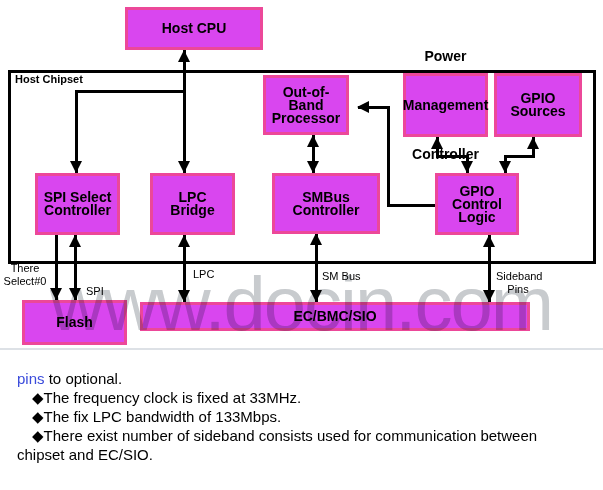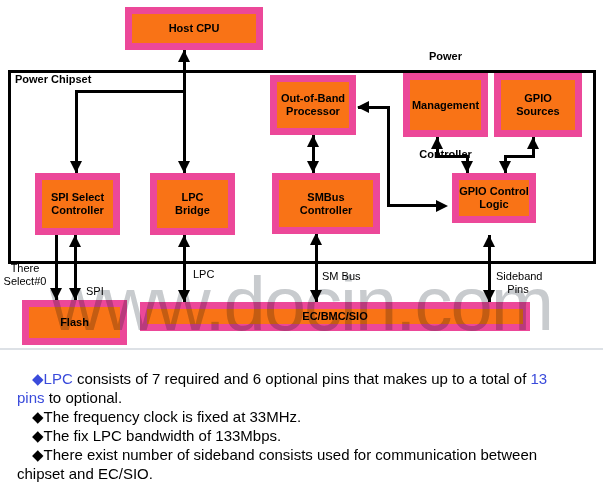--- a/index.html
+++ b/index.html
@@ -1,20 +1,20 @@
 <!DOCTYPE html>
 <html style="--accent: #3a4bdb; --watermark: #c8cbce;"><head>
 <meta charset="utf-8">
 <style>
   html,body{margin:0;padding:0;background:#fff;}
   #stage{position:relative;width:603px;height:490px;background:#fff;overflow:hidden;
          font-family:"Liberation Sans",sans-serif;color:#000;}
-  .box{position:absolute;box-sizing:border-box;border:7px solid #ec4899;background:#f97316;
+  .box{position:absolute;box-sizing:border-box;border:3px solid #ec4899;background:#d946ef;
        display:flex;flex-direction:column;align-items:center;justify-content:center;
-       text-align:center;font-weight:bold;font-size:11px;line-height:13px;}
+       text-align:center;font-weight:bold;font-size:14px;line-height:13px;}
   .box span{display:block;}
   .frame{position:absolute;box-sizing:border-box;border:3px solid #000;background:transparent;}
   .vline,.hline{position:absolute;background:#000;}
   .vline{width:3px;}
   .hline{height:3px;}
   .arr{position:absolute;width:0;height:0;}
   .arr.up{border-left:6px solid transparent;border-right:6px solid transparent;border-bottom:12px solid #000;}
   .arr.down{border-left:6px solid transparent;border-right:6px solid transparent;border-top:12px solid #000;}
   .arr.left{border-top:6px solid transparent;border-bottom:6px solid transparent;border-right:12px solid #000;}
   .arr.right{border-top:6px solid transparent;border-bottom:6px solid transparent;border-left:12px solid #000;}
@@ -28,21 +28,21 @@
   .notes .nline{white-space:nowrap;}
   .notes .ind{padding-left:15px;}
   .blue{color:var(--accent,#3a4bdb);}
 </style>
 </head>
 <body>
 
 <div id="stage">
 
   <div class="frame" style="left:8px;top:70px;width:588px;height:194px;"></div>
-  <div class="lbl b" style="left:15px;top:73px;">Power Chipset</div>
+  <div class="lbl b" style="left:15px;top:73px;">Host Chipset</div>
 
   <div class="vline" style="left:183px;top:50px;height:123px;"></div>
   <div class="arr up" style="left:178px;top:50px;"></div>
   <div class="arr down" style="left:178px;top:161px;"></div>
   <div class="hline" style="left:75px;top:90px;width:110px;"></div>
   <div class="vline" style="left:75px;top:90px;height:83px;"></div>
   <div class="arr down" style="left:70px;top:161px;"></div>
 
   <div class="vline" style="left:312px;top:135px;height:38px;"></div>
   <div class="arr up" style="left:307px;top:135px;"></div>
@@ -82,21 +82,21 @@
   <div class="arr down" style="left:310px;top:290px;"></div>
 
   <div class="vline" style="left:488px;top:235px;height:67px;"></div>
   <div class="arr up" style="left:483px;top:235px;"></div>
   <div class="arr down" style="left:483px;top:290px;"></div>
 
   <div class="box" style="left:125px;top:7px;width:138px;height:43px;">
     <span>Host CPU</span>
   </div>
 
-  <div class="box" style="left:270px;top:75px;width:86px;height:60px;">
+  <div class="box" style="left:263px;top:75px;width:86px;height:60px;">
     <span>Out-of-Band</span>
     <span>Processor</span>
   </div>
 
   <div class="box" style="left:403px;top:73px;width:85px;height:64px;gap:36px;">
     <span>Power</span>
     <span>Management</span>
     <span>Controller</span>
   </div>
 
@@ -113,21 +113,21 @@
   <div class="box" style="left:150px;top:173px;width:85px;height:62px;">
     <span>LPC</span>
     <span>Bridge</span>
   </div>
 
   <div class="box" style="left:272px;top:173px;width:108px;height:61px;">
     <span>SMBus</span>
     <span>Controller</span>
   </div>
 
-  <div class="box" style="left:452px;top:173px;width:84px;height:50px;">
+  <div class="box" style="left:435px;top:173px;width:84px;height:62px;">
     <span>GPIO Control</span>
     <span>Logic</span>
   </div>
 
   <div class="box" style="left:22px;top:300px;width:105px;height:45px;">
     <span>Flash</span>
   </div>
 
   <div class="box" style="left:140px;top:302px;width:390px;height:29px;justify-content:center;">
     <span>EC/BMC/SIO</span>
@@ -142,21 +142,20 @@
   <div class="lbl" style="left:322px;top:270px;">SM Bus</div>
   <div class="lbl ctr" style="left:496px;top:270px;width:44px;">
     <span style="display:block;">Sideband</span>
     <span style="display:block;">Pins</span>
   </div>
 
   <div class="watermark">www.docin.com</div>
   <div class="faint-rule"></div>
 
   <div class="notes">
-    <div class="nline ind"><span class="blue">◆LPC</span><span> consists of 7 required and 6 optional pins that makes up to a total of </span><span class="blue">13</span></div>
     <div class="nline"><span class="blue">pins</span><span> to optional.</span></div>
     <div class="nline ind"><span>◆The frequency clock is fixed at 33MHz.</span></div>
     <div class="nline ind"><span>◆The fix LPC bandwidth of 133Mbps.</span></div>
     <div class="nline ind"><span>◆There exist number of sideband consists used for communication between</span></div>
     <div class="nline"><span>chipset and EC/SIO.</span></div>
   </div>
 
 </div>
 
 </body></html>

